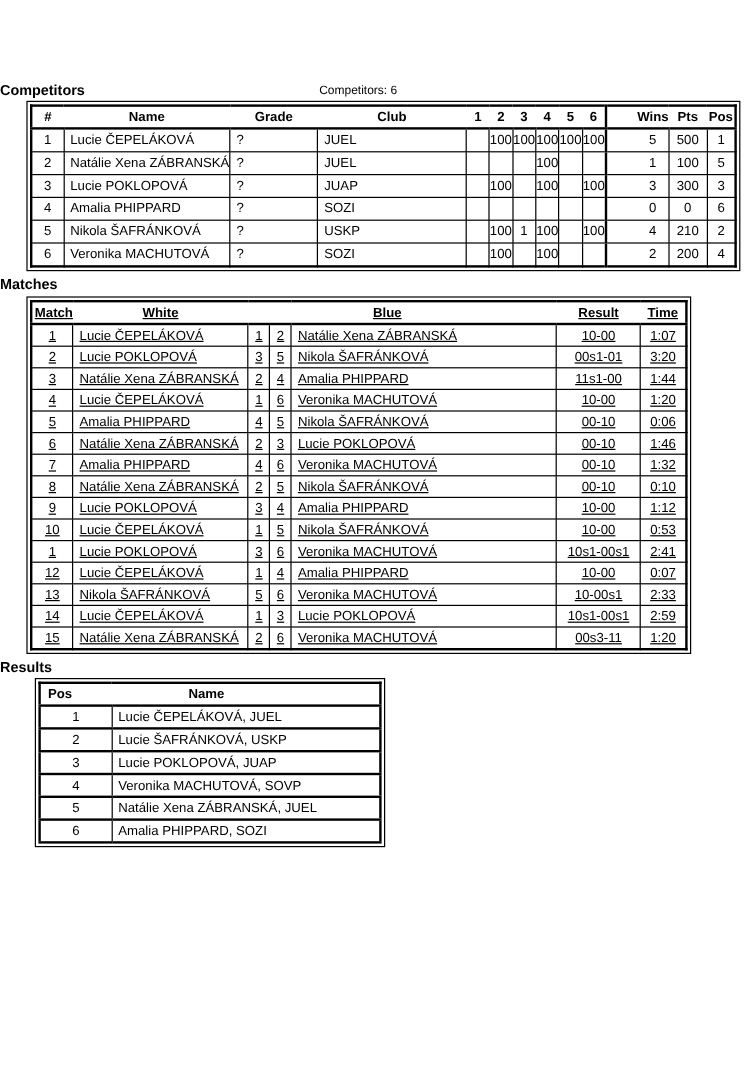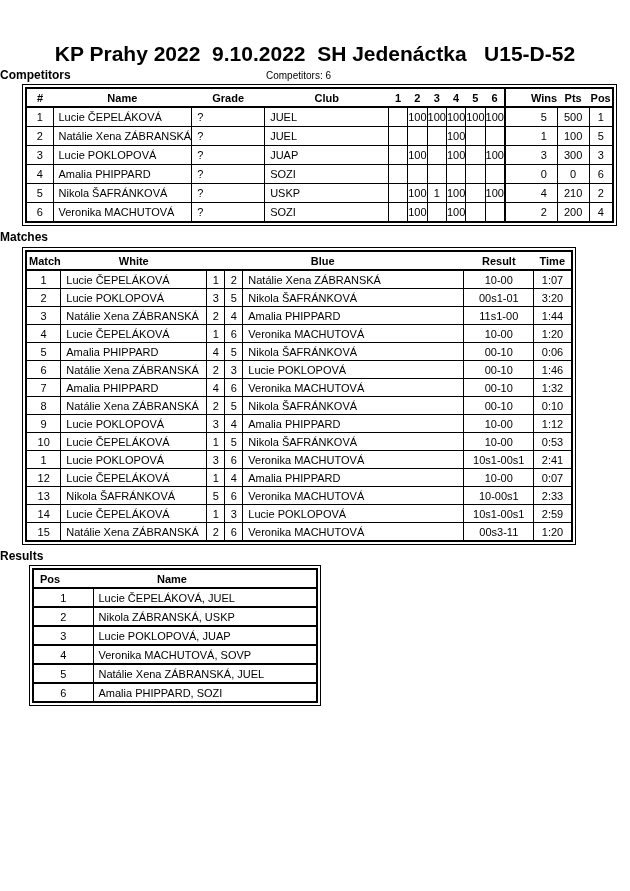--- a/index.html
+++ b/index.html
@@ -12,21 +12,21 @@
 
   .sec-heading{position:absolute;font-size:12px;font-weight:bold;text-align:left;}
   #competitors-heading{top:68px;left:0;width:546px;}
   #matches-heading{top:230px;left:0;width:586px;}
   #results-heading{top:549px;left:0;width:346px;}
 
   .count-label{position:absolute;top:70px;left:0;width:597px;text-align:center;font-size:10px;}
 
   .tblwrap{position:absolute;border:1px solid #000;padding:2px;background:#fff;}
   #competitors-wrap{top:84px;left:22px;}
-  #matches-wrap{top:247px;left:22px;}
+  #matches-wrap{top:247px;left:22px;text-decoration:underline;}
   #results-wrap{top:565px;left:29px;}
 
   table{border-collapse:collapse;table-layout:fixed;border:2px solid #000;}
   th,td{font-size:11px;overflow:hidden;white-space:nowrap;vertical-align:middle;padding:0;}
   th{border:none;border-bottom:2px solid #000;font-weight:bold;height:17px;text-align:center;}
   td{border:1px solid #000;}
   .comp td{height:18px;}
   .mtch td{height:17px;}
   .rslt td{height:17px;border-top-width:2px;border-bottom-width:2px;}
   td.c{text-align:center;}
@@ -36,21 +36,20 @@
   th.blue-h{text-align:left;padding-left:68px;}
   th.namer-h{text-align:left;padding-left:64px;}
   th.pos-h{text-align:left;padding-left:6px;}
   td.rd{text-align:center;padding:0;}
 </style>
 </head>
 <body>
 
 <div class="page">
 
-  <div class="title">KP Prahy 2022  9.10.2022  SH Jedenáctka   U15-D-52</div>
 
   <div class="sec-heading" id="competitors-heading">Competitors</div>
   <div class="count-label">Competitors: 6</div>
 
   <div class="tblwrap" id="competitors-wrap">
     <table class="comp">
       <colgroup>
         <col style="width:27px">
           <col style="width:130px">
           <col style="width:73px">
@@ -378,21 +377,21 @@
       </thead>
       <tbody>
 
           <tr>
             <td class="c">1</td>
             <td class="l">Lucie ČEPELÁKOVÁ, JUEL</td>
           </tr>
 
           <tr>
             <td class="c">2</td>
-            <td class="l">Nikola ZÁBRANSKÁ, USKP</td>
+            <td class="l">Lucie ŠAFRÁNKOVÁ, USKP</td>
           </tr>
 
           <tr>
             <td class="c">3</td>
             <td class="l">Lucie POKLOPOVÁ, JUAP</td>
           </tr>
 
           <tr>
             <td class="c">4</td>
             <td class="l">Veronika MACHUTOVÁ, SOVP</td>

